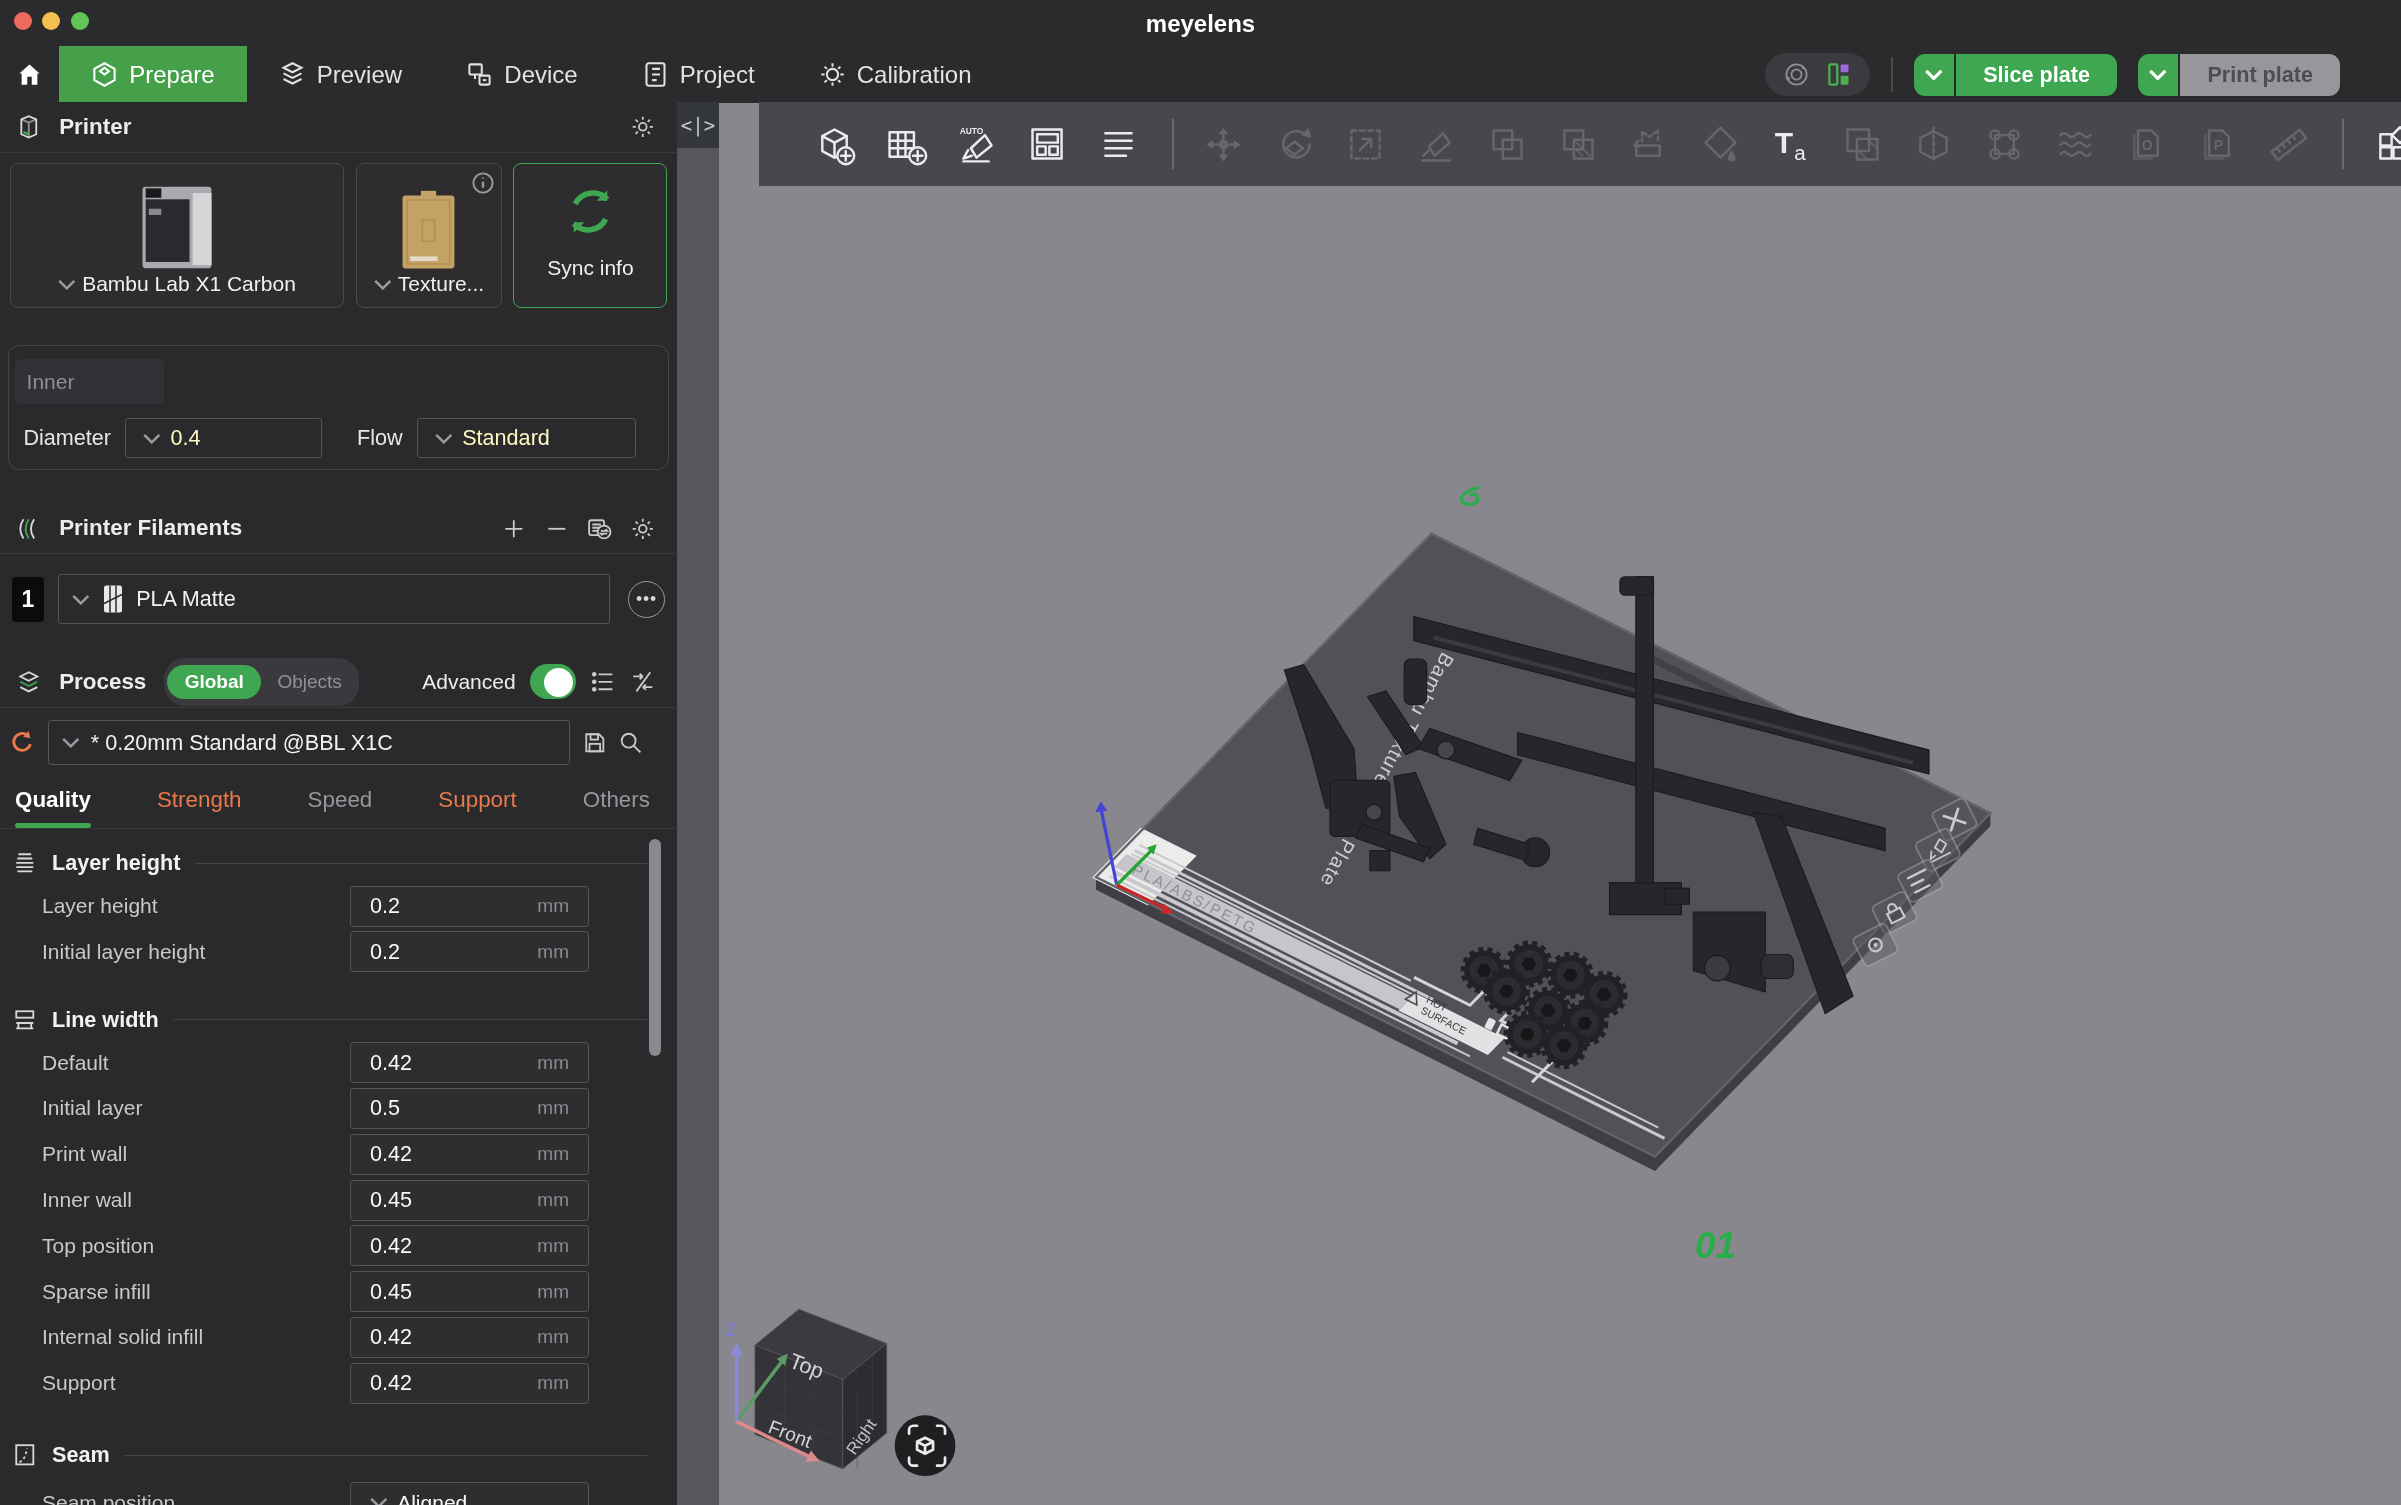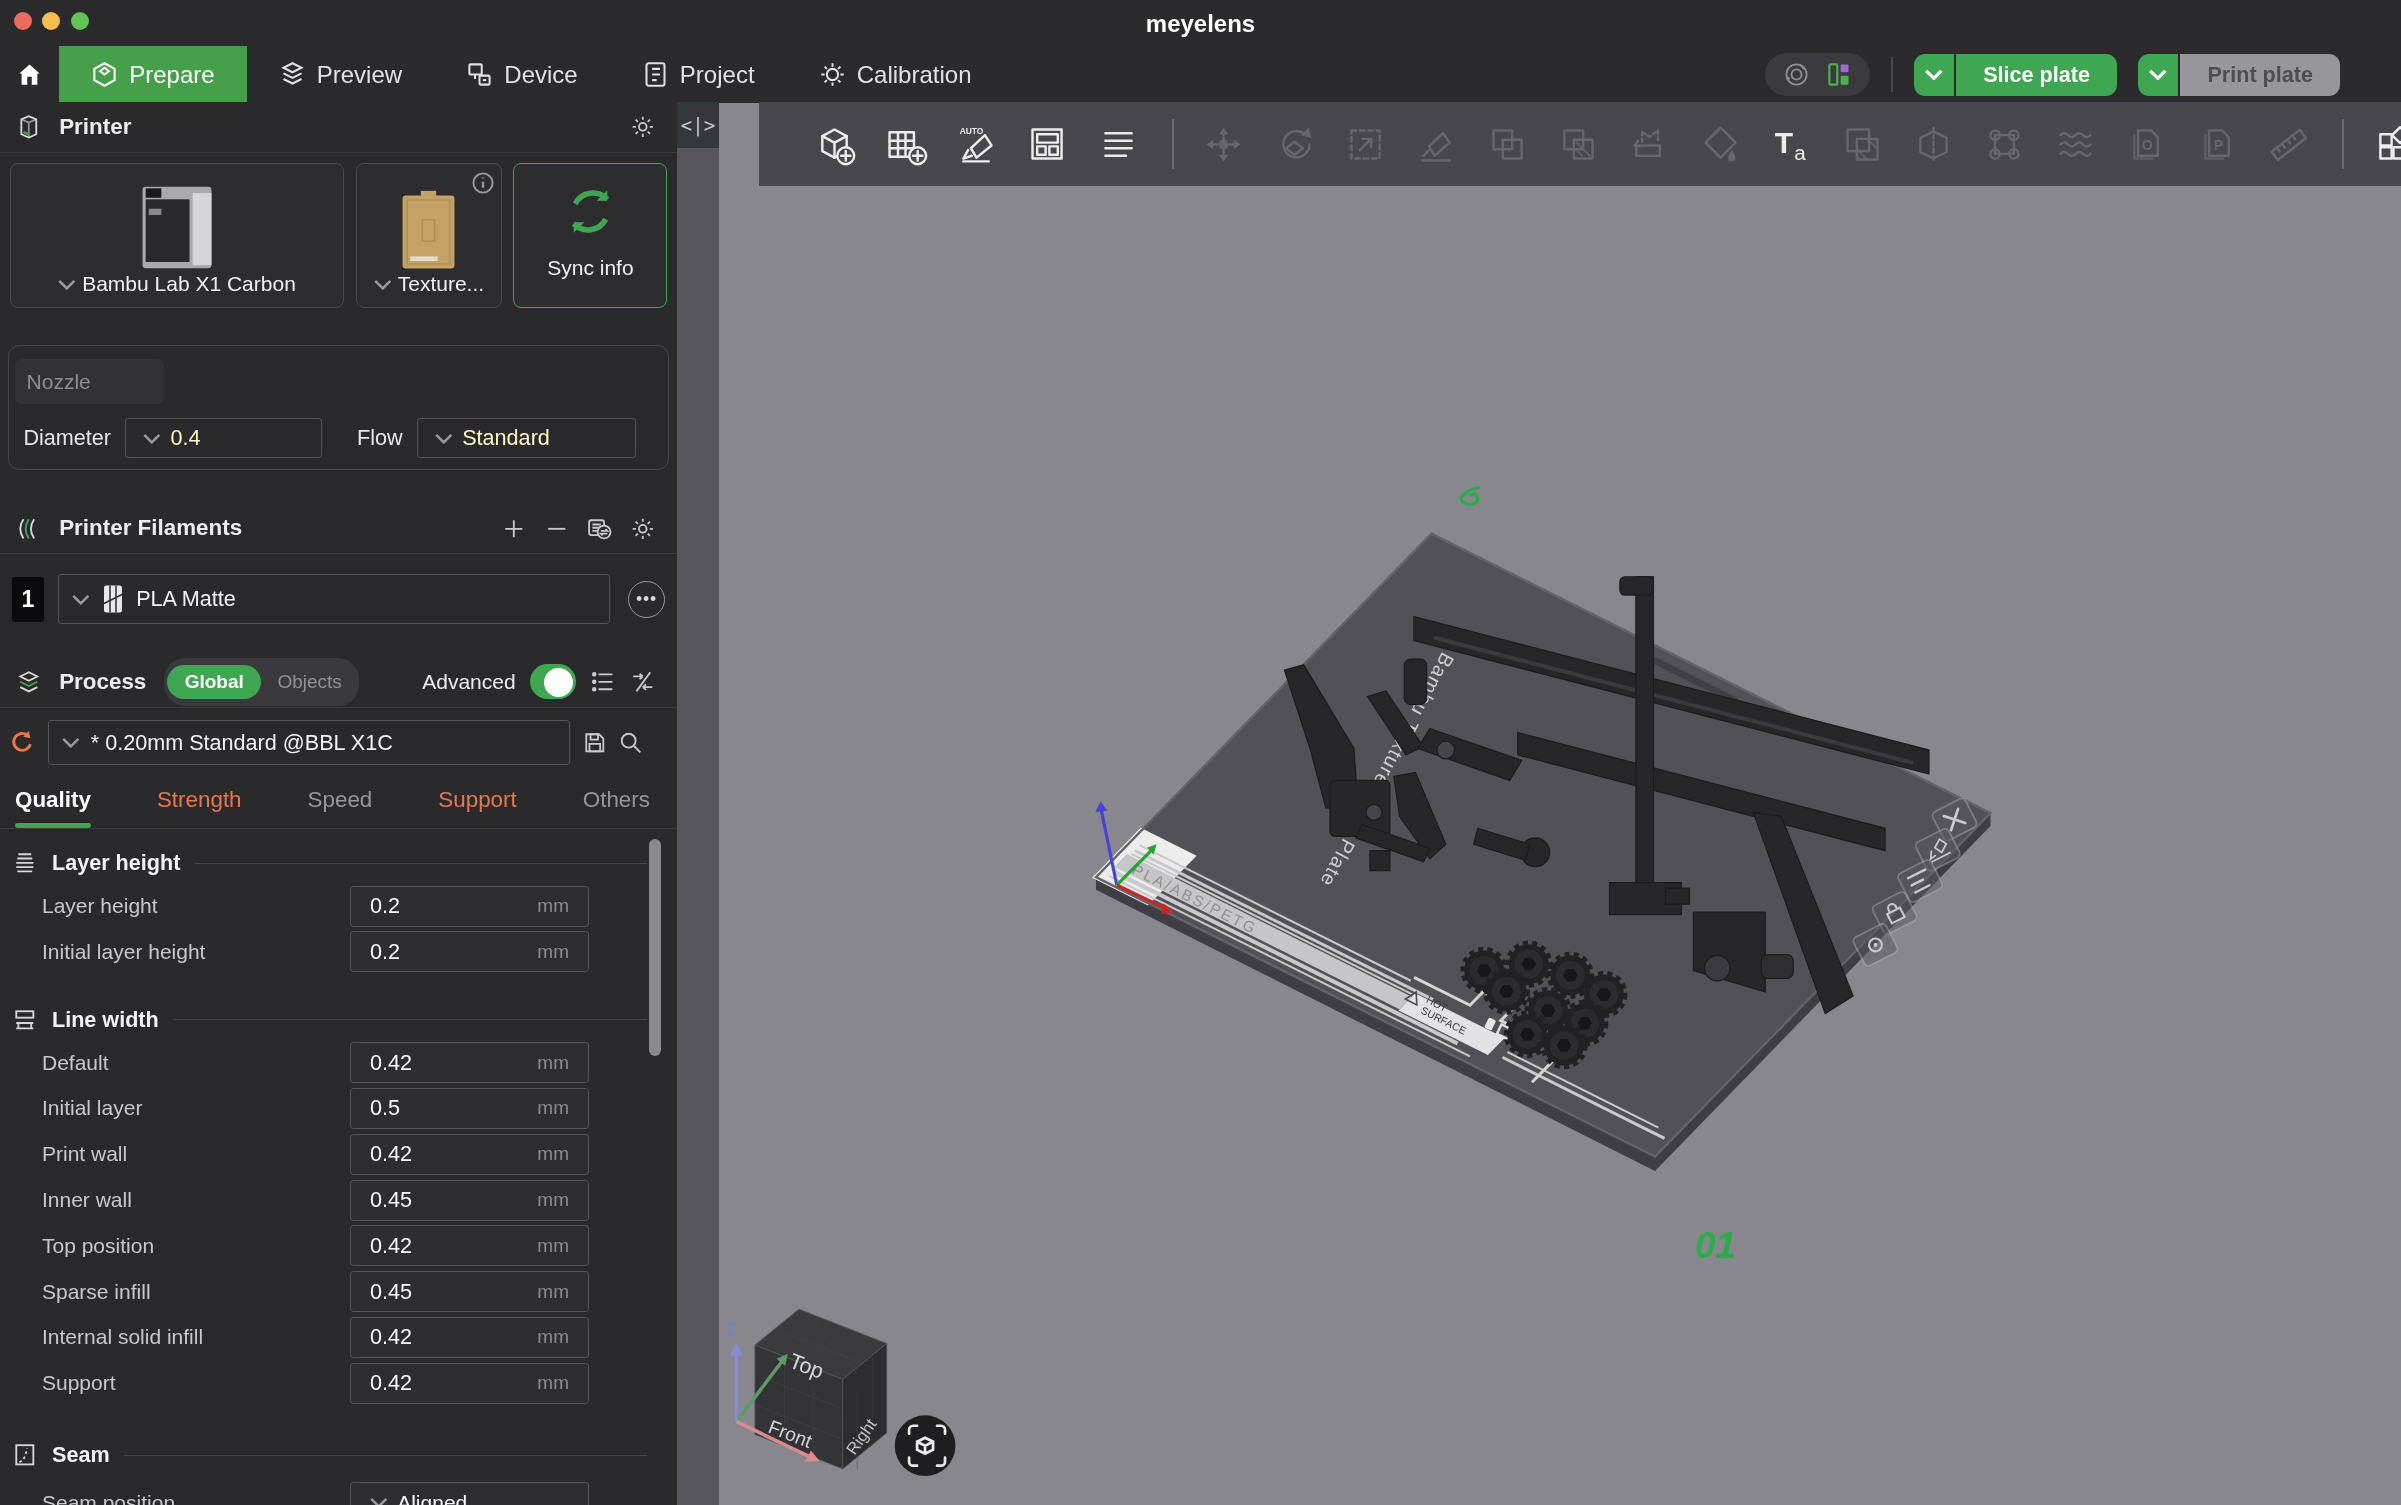--- a/index.html
+++ b/index.html
@@ -243,21 +243,21 @@
         <path d="M9 28a13 13 0 0 0 21-3" fill="none" stroke="#3FA651" stroke-width="3.6"></path>
         <path d="M9 34v-7h7z" fill="#3FA651"></path>
       </svg>
       <div class="cap">
           <span>Sync info</span>
         </div>
     </div>
   </div>
 
   <div id="nozzle">
-    <div class="chip">Nozzle</div>
+    <div class="chip">Inner</div>
     <div class="nrow">
       <span>Diameter</span>
       <div class="dd" style="width:169px">
         <svg class="chev" viewBox="0 0 14 8">
             <polyline points="1,1 7,7 13,1"></polyline>
           </svg>
         <span>0.4</span>
       </div>
       <span style="margin-left:21px">Flow</span>
       <div class="dd" style="width:193px">

